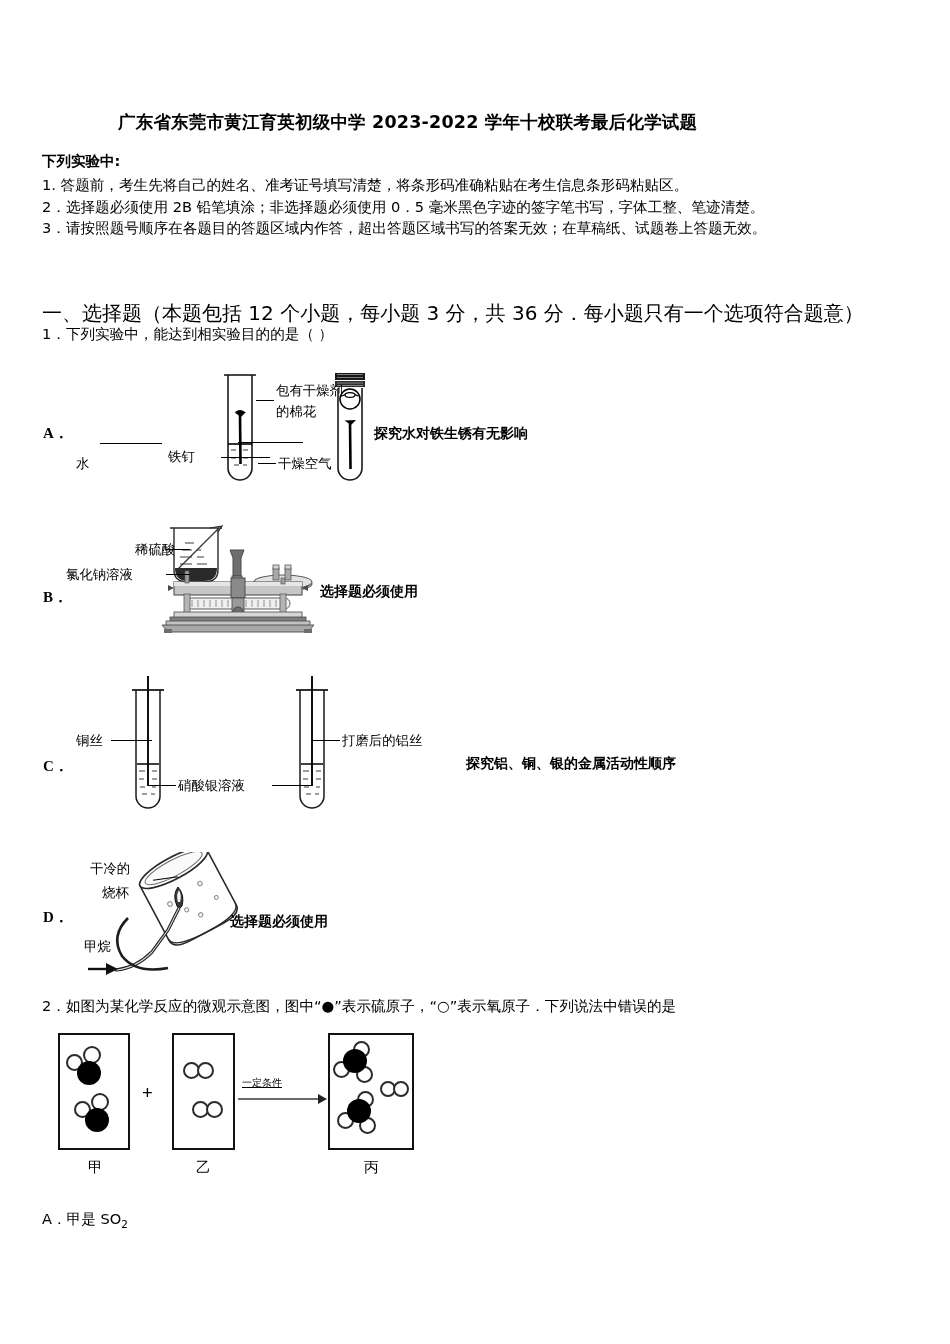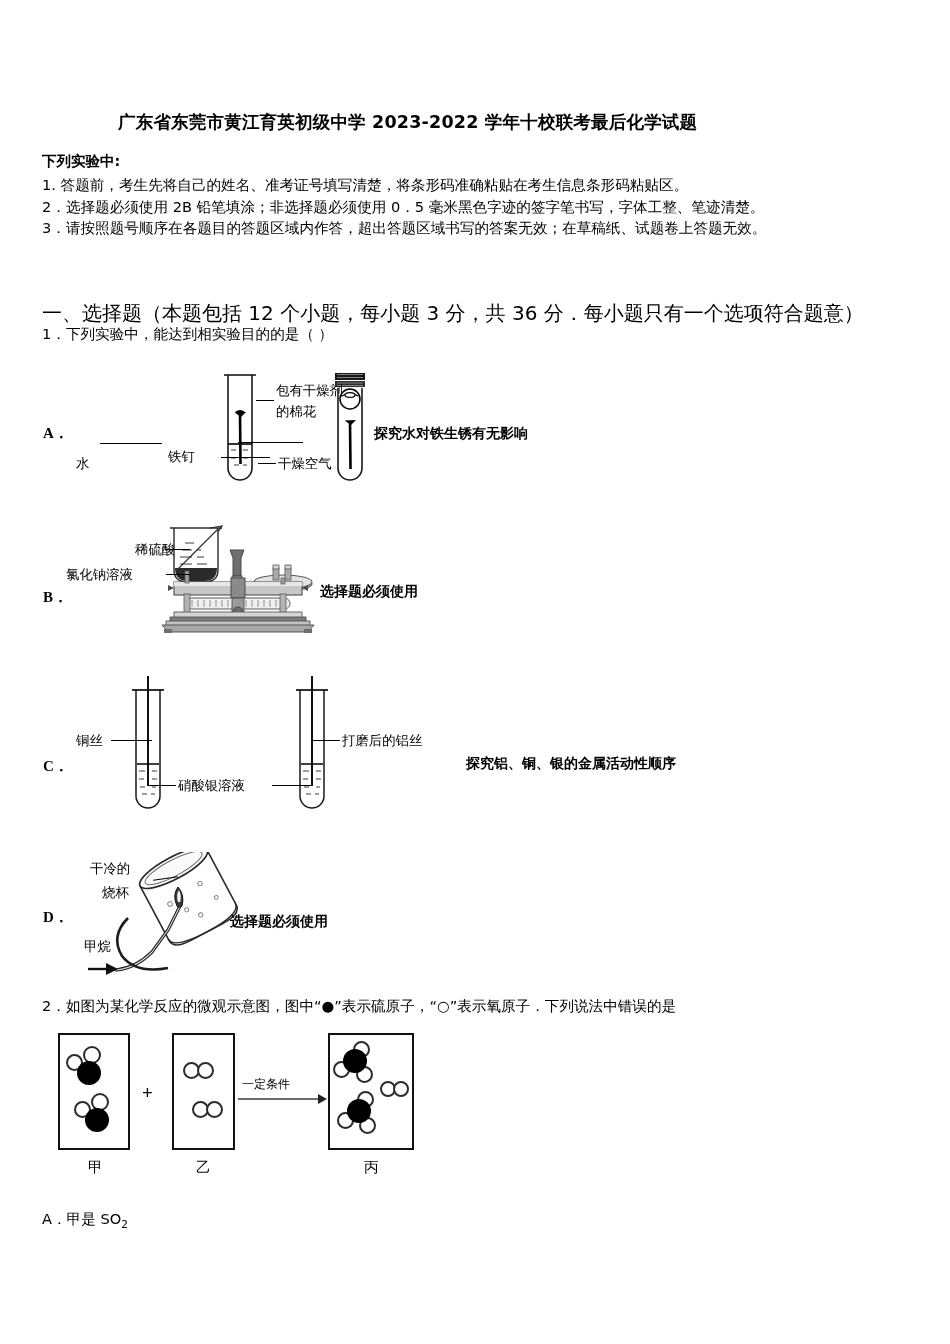--- a/index.html
+++ b/index.html
@@ -120,22 +120,23 @@
   .arrow-line { position: absolute; height: 2px; background: #6b6b6b; }
   .arrow-head {
     position: absolute;
     width: 0; height: 0;
     border-left: 9px solid #222;
     border-top: 5px solid transparent;
     border-bottom: 5px solid transparent;
   }
   .arrow-cond {
     position: absolute;
-    font-size: 12px;
-    white-space: nowrap;
+    font-size: 10px;
+    white-space: nowrap;
+    text-decoration: underline;
   }
   .mlabel {
     position: absolute;
     font-size: 14.6px;
     white-space: nowrap;
   }
 </style>
 </head>
 <body>
 

